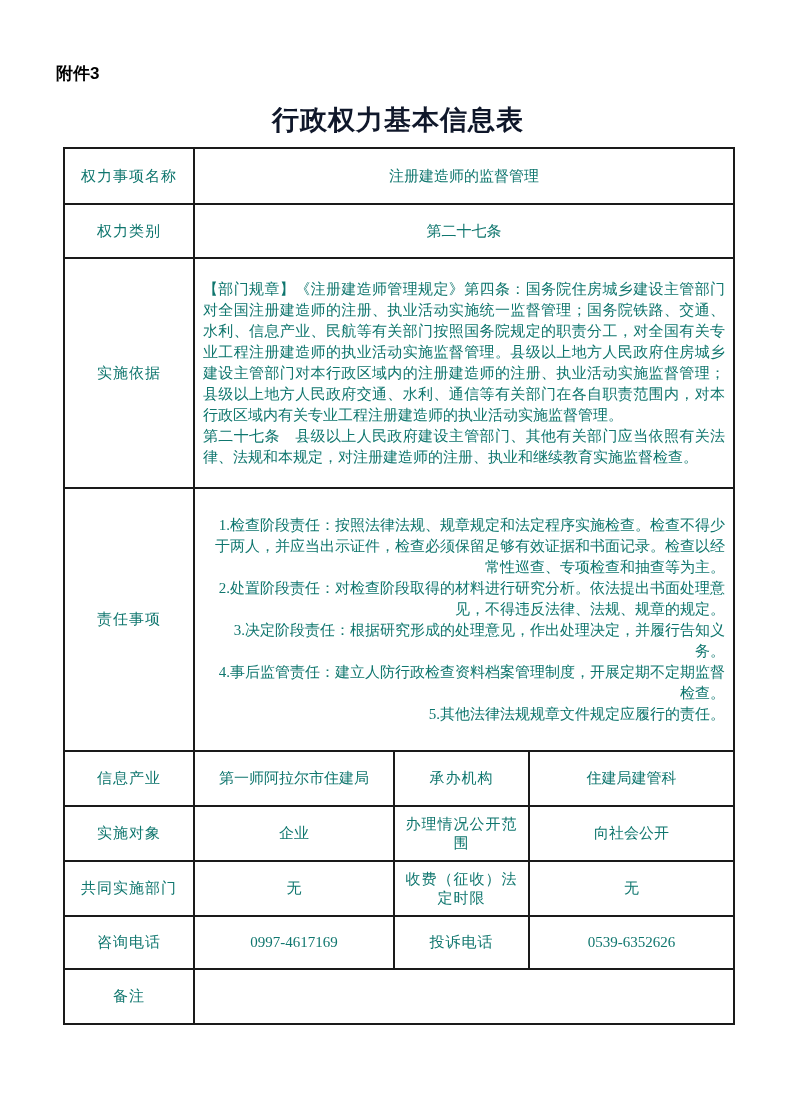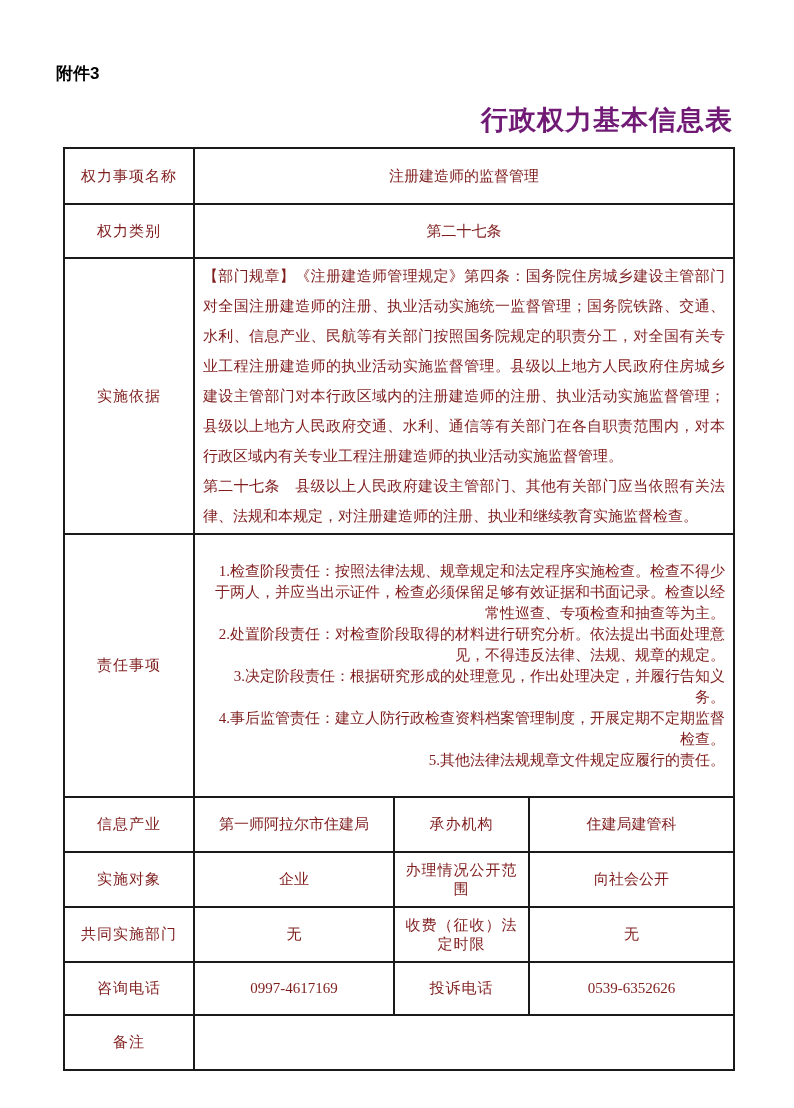--- a/index.html
+++ b/index.html
@@ -25,54 +25,54 @@
     font-weight: bold;
     font-size: 17px;
     color: #000000;
   }
   .doc-title {
     position: absolute;
     left: 63px;
     top: 82px;
     width: 670px;
     margin: 0;
-    text-align: right;
+    text-align: center;
     font-size: 27px;
     font-weight: bold;
     letter-spacing: 1px;
-    color: #701a75;
+    color: #0f172a;
   }
   table.info-table {
     position: absolute;
     left: 63px;
     top: 127px;
     width: 670px;
     border-collapse: collapse;
     table-layout: fixed;
     font-size: 15px;
-    color: #7f1d1d;
+    color: #0f766e;
   }
   table.info-table td {
     border: 2px solid #1a1a1a;
     padding: 2px 8px;
     vertical-align: middle;
     overflow: hidden;
   }
   td.lbl {
     text-align: center;
     letter-spacing: 1px;
   }
   td.val-center {
     text-align: center;
   }
   td.val-long {
     text-align: justify;
     vertical-align: top;
     padding: 4px 10px;
-    line-height: 30px;
+    line-height: 21px;
   }
   td.val-duty {
     text-align: right;
     vertical-align: middle;
     padding: 4px 10px;
     line-height: 21px;
   }
   td.val-duty .duty-item {
     white-space: pre-wrap;
   }

